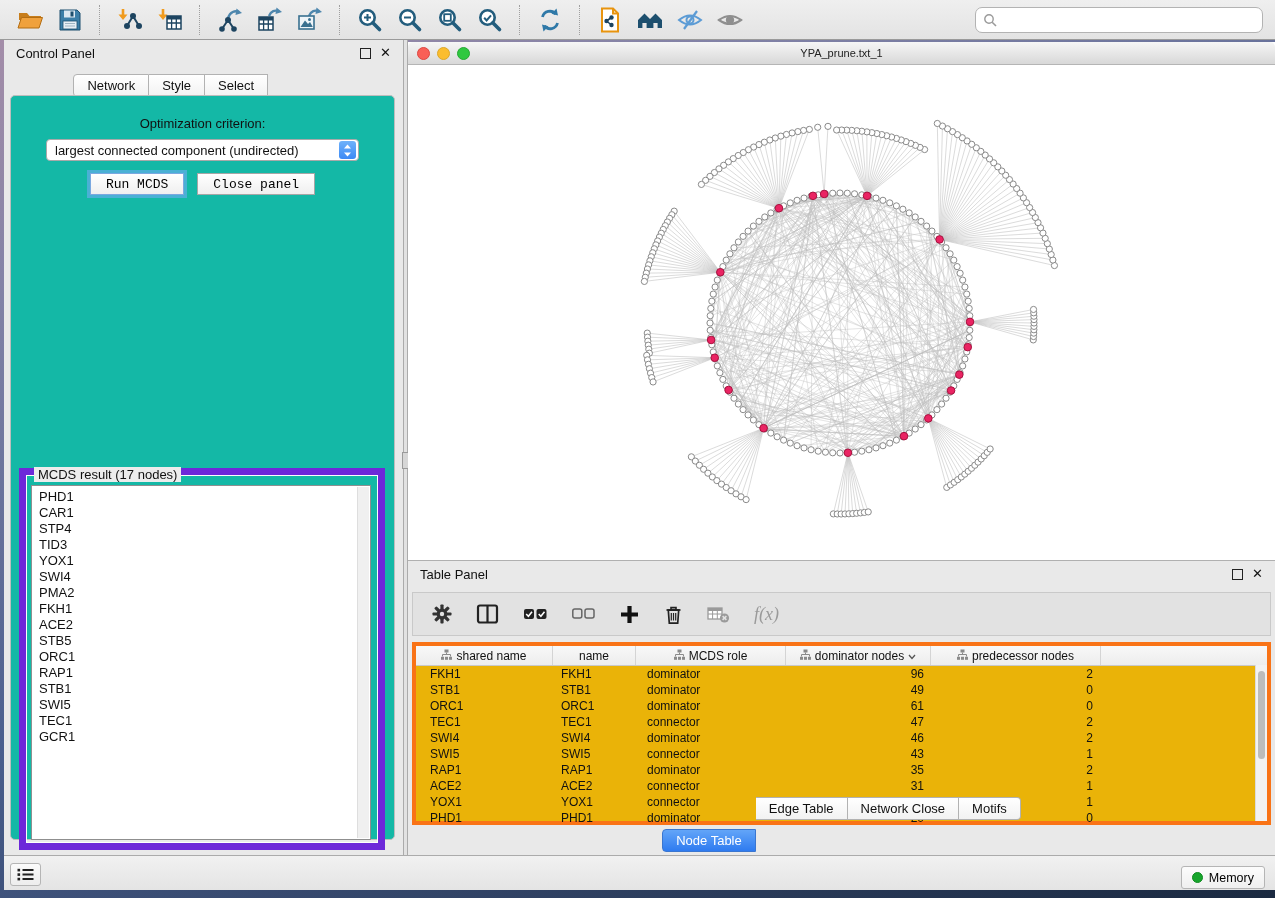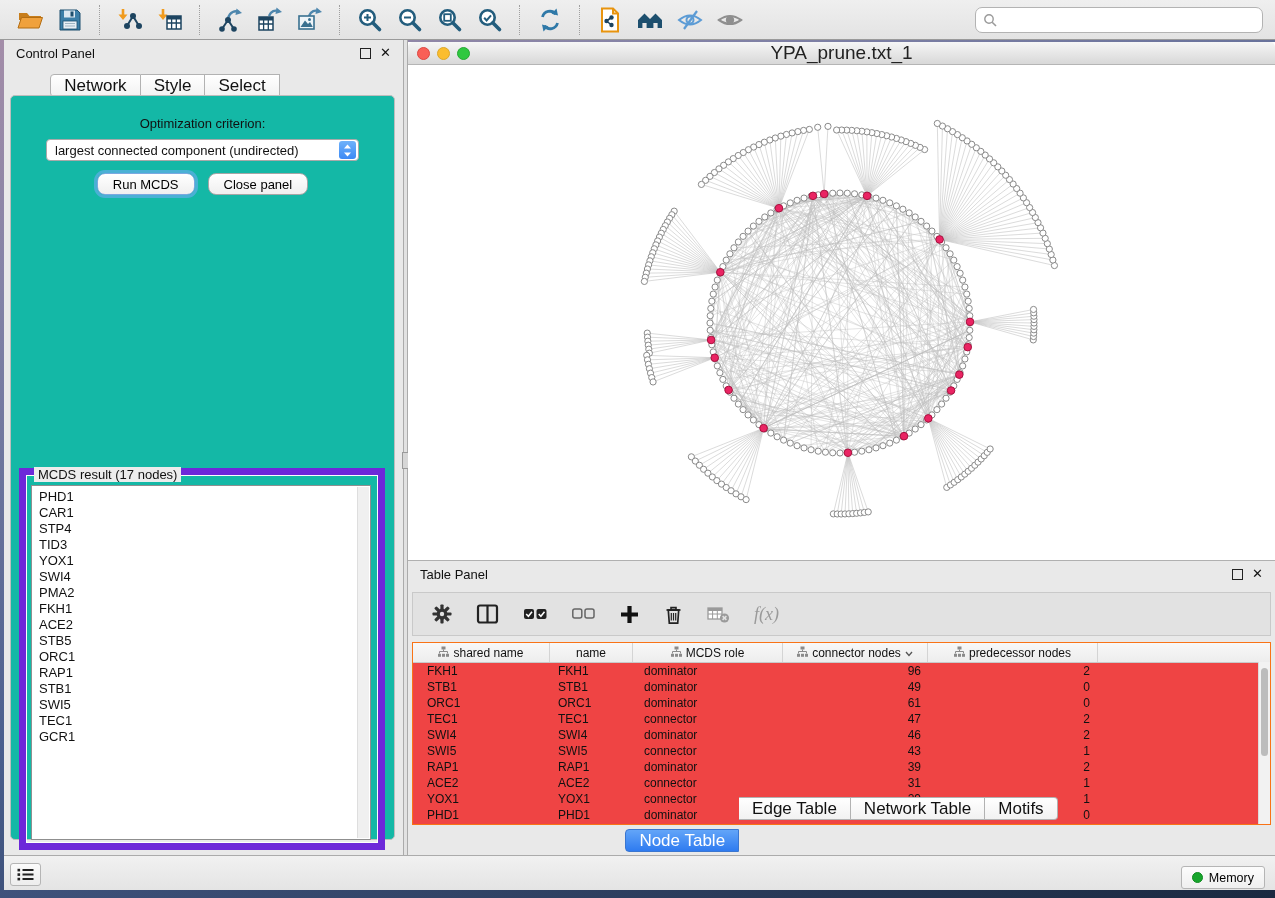--- a/index.html
+++ b/index.html
@@ -19,34 +19,34 @@
   .searchbox input{border:none;outline:none;flex:1;font-size:13px;margin-left:5px;background:transparent;font-family:inherit;}
 
   
   .control-panel{left:4px;top:40px;width:399px;height:815px;background:#e9e9e9;box-sizing:border-box;}
   .panel-header{display:flex;align-items:center;padding:0 12px;height:26px;font-size:13px;color:#111;}
   .win-btns{margin-left:auto;display:flex;align-items:center;gap:9px;}
   .float-ico{width:9px;height:9px;border:1.5px solid #222;display:inline-block;}
   .close-ico{font-weight:bold;font-size:13px;color:#111;line-height:10px;}
   .cp-tabs{left:0;top:34px;width:399px;display:flex;justify-content:center;}
   .tab{height:21px;line-height:21px;padding:0 13px;background:linear-gradient(#fff,#f2f2f2);
-       border:1px solid #b2b2b2;border-left:none;font-size:17px;}
+       border:1px solid #b2b2b2;border-left:none;font-size:13px;}
   .tab:first-child{border-left:1px solid #b2b2b2;border-radius:4px 0 0 4px;}
   .tab:last-child{border-radius:0 4px 4px 0;}
   .tab.sel{background:linear-gradient(#63a5f8,#2e7bf0);color:#fff;border-color:#3a76d0;margin-top:32px;}
   .cp-body{left:6px;top:55px;width:385px;height:745px;background:#14b8a6;border:1px solid #bdbdbd;
            border-radius:5px;box-sizing:border-box;}
   .opt-label{text-align:center;margin-top:20px;}
   .dropdown{margin:8px auto 0;width:313px;height:22px;background:#fff;border:1px solid #a9a9a9;border-radius:4px;
             display:flex;align-items:center;padding-left:8px;box-sizing:border-box;}
   .stepper{margin-left:auto;margin-right:2px;width:17px;height:18px;border-radius:3px;
            background:linear-gradient(#6fb2fa,#3c89f5);display:flex;align-items:center;justify-content:center;}
   .btn-row{display:flex;justify-content:center;gap:13px;margin-top:12px;}
   .std-btn{height:22px;padding:0 15px;background:linear-gradient(#fff,#efefef);border:1px solid #a6a6a6;
-           border-radius:8px;font-size:13px;font-family:Liberation Sans, sans-serif;}
+           border-radius:0;font-size:13px;font-family:Liberation Mono, monospace;}
   .run-btn{box-shadow:0 0 0 3px rgba(110,170,245,.6);border-color:#7aa8e0;}
   .groupbox{position:absolute;left:8px;top:372px;right:9px;height:368px;border:7px solid #6d28d9;
             box-shadow:inset 0 0 0 1px #fdfdfd;}
   .group-title{position:absolute;top:-8px;left:8px;background:#ececec;padding:0 4px;font-size:13px;}
   .mcds-list{position:absolute;left:5px;top:10px;right:7px;bottom:3px;background:#fff;border:1px solid #8f8f8f;
              overflow:hidden;padding:3px 0 0 7px;box-sizing:border-box;}
   .mcds-list .track{position:absolute;top:1px;right:1px;bottom:1px;width:11px;background:#f0f0f0;border-left:1px solid #dedede;}
   .list-item{height:16px;line-height:16px;font-size:13px;}
 
   
@@ -54,29 +54,29 @@
   .grip{position:absolute;left:-2px;top:412px;width:7px;height:15px;background:#d6d6d6;border:1px solid #9a9a9a;}
 
   
   .network-window{left:408px;top:42px;width:867px;height:518px;background:#fff;}
   .net-titlebar{height:22px;background:linear-gradient(#f6f6f6,#d8d8d8);border-bottom:1px solid #b5b5b5;
                 border-radius:5px 5px 0 0;display:flex;align-items:center;padding-left:9px;position:relative;}
   .tl{width:13px;height:13px;border-radius:50%;margin-right:7px;box-sizing:border-box;}
   .tl.red{background:#f95f57;border:1px solid #dd4742;}
   .tl.yel{background:#fbbd2e;border:1px solid #dda729;}
   .tl.grn{background:#2fc840;border:1px solid #27a834;}
-  .net-title{position:absolute;left:0;right:0;text-align:center;font-size:19px;color:#222;}
+  .net-title{position:absolute;left:0;right:0;text-align:center;font-size:11px;color:#222;}
   .net-view{position:relative;width:867px;height:495px;background:#fff;}
 
   
   .table-panel{left:408px;top:560px;width:867px;height:295px;background:#e9e9e9;border-top:1px solid #b0b0b0;box-sizing:border-box;}
   .tp-toolbar{position:absolute;left:4px;right:4px;top:31px;height:44px;background:#e2e2e2;border:1px solid #c9c9c9;
               display:flex;align-items:center;padding-left:18px;gap:23px;box-sizing:border-box;}
   .tp-ibtn{border:none;background:transparent;padding:0;display:flex;align-items:center;}
-  .tp-table{position:absolute;left:4px;right:4px;top:81px;bottom:30px;background:#ef4444;border:1px solid #f97316;box-sizing:border-box;}
+  .tp-table{position:absolute;left:4px;right:4px;top:81px;bottom:30px;background:#eab308;border:4px solid #f97316;box-sizing:border-box;}
   .t-head{height:19px;display:flex;background:linear-gradient(#f8f8f8,#ededed);border-bottom:1px solid #c9c9c9;font-size:12px;}
   .t-hcell{display:flex;align-items:center;justify-content:center;gap:4px;border-right:1px solid #d4d4d4;box-sizing:border-box;}
   .t-filler{flex:1;}
   .t-row{height:16px;display:flex;font-size:12px;}
   .t-cell{box-sizing:border-box;line-height:16px;}
   .ar{text-align:right;}
   .t-scroll{position:absolute;top:19px;right:0;bottom:0;width:11px;background:#f2f2f2;border-left:1px solid #dcdcdc;}
   .t-thumb{position:absolute;left:2px;top:6px;width:7px;height:88px;background:#bcbcbc;border-radius:4px;}
   .tp-tabs{position:absolute;left:0;right:0;bottom:3px;display:flex;justify-content:center;}
 
@@ -1230,21 +1230,21 @@
           <span>MCDS role</span>
         </div>
         <div class="t-hcell" style="width: 145px;">
           <span><svg width="11" height="11" viewBox="0 0 11 11">
               <rect x="3.5" y="0.5" width="4" height="3" fill="#8a8a8a"></rect>
               <path d="M5.5 3.5 v2 M1.5 5.5 h8 M1.5 5.5 v2 M9.5 5.5 v2" stroke="#8a8a8a" fill="none"></path>
               <rect x="0" y="7.8" width="3" height="3" fill="#8a8a8a"></rect>
               <rect x="4" y="7.8" width="3" height="3" fill="#8a8a8a"></rect>
               <rect x="8" y="7.8" width="3" height="3" fill="#8a8a8a"></rect>
             </svg></span>
-          <span>connector nodes</span>
+          <span>dominator nodes</span>
           <span><svg width="8" height="6" viewBox="0 0 8 6">
               <path d="M1 1 L4 4.5 L7 1" stroke="#555" fill="none" stroke-width="1.3"></path>
             </svg></span>
         </div>
         <div class="t-hcell" style="width: 170px;">
           <span><svg width="11" height="11" viewBox="0 0 11 11">
               <rect x="3.5" y="0.5" width="4" height="3" fill="#8a8a8a"></rect>
               <path d="M5.5 3.5 v2 M1.5 5.5 h8 M1.5 5.5 v2 M9.5 5.5 v2" stroke="#8a8a8a" fill="none"></path>
               <rect x="0" y="7.8" width="3" height="3" fill="#8a8a8a"></rect>
               <rect x="4" y="7.8" width="3" height="3" fill="#8a8a8a"></rect>
@@ -1294,21 +1294,21 @@
           <div class="t-cell " style="width: 137px; padding-left: 14px;">SWI5</div>
           <div class="t-cell " style="width: 83px; padding-left: 8px;">SWI5</div>
           <div class="t-cell " style="width: 150px; padding-left: 11px;">connector</div>
           <div class="t-cell ar" style="width: 145px; padding-right: 7px;">43</div>
           <div class="t-cell ar" style="width: 170px; padding-right: 8px;">1</div>
         </div>
         <div class="t-row">
           <div class="t-cell " style="width: 137px; padding-left: 14px;">RAP1</div>
           <div class="t-cell " style="width: 83px; padding-left: 8px;">RAP1</div>
           <div class="t-cell " style="width: 150px; padding-left: 11px;">dominator</div>
-          <div class="t-cell ar" style="width: 145px; padding-right: 7px;">39</div>
+          <div class="t-cell ar" style="width: 145px; padding-right: 7px;">35</div>
           <div class="t-cell ar" style="width: 170px; padding-right: 8px;">2</div>
         </div>
         <div class="t-row">
           <div class="t-cell " style="width: 137px; padding-left: 14px;">ACE2</div>
           <div class="t-cell " style="width: 83px; padding-left: 8px;">ACE2</div>
           <div class="t-cell " style="width: 150px; padding-left: 11px;">connector</div>
           <div class="t-cell ar" style="width: 145px; padding-right: 7px;">31</div>
           <div class="t-cell ar" style="width: 170px; padding-right: 8px;">1</div>
         </div>
         <div class="t-row">
@@ -1326,21 +1326,21 @@
           <div class="t-cell ar" style="width: 170px; padding-right: 8px;">0</div>
         </div>
       </div>
     <div class="t-scroll">
         <div class="t-thumb"></div>
       </div>
   </div>
   <div class="tp-tabs" id="tp-tabs">
       <div class="tab sel">Node Table</div>
       <div class="tab">Edge Table</div>
-      <div class="tab">Network Table</div>
+      <div class="tab">Network Close</div>
       <div class="tab">Motifs</div>
     </div>
 </div>
 
 <div class="abs statusbar">
   <button class="list-btn">
     <svg width="17" height="13" viewBox="0 0 17 13">
         <path d="M5.5 2 h11 M5.5 6.5 h11 M5.5 11 h11" stroke="#222" stroke-width="2.2"></path>
         <rect x="0.5" y="0.8" width="2.6" height="2.6" fill="#222"></rect>
         <rect x="0.5" y="5.3" width="2.6" height="2.6" fill="#222"></rect>

